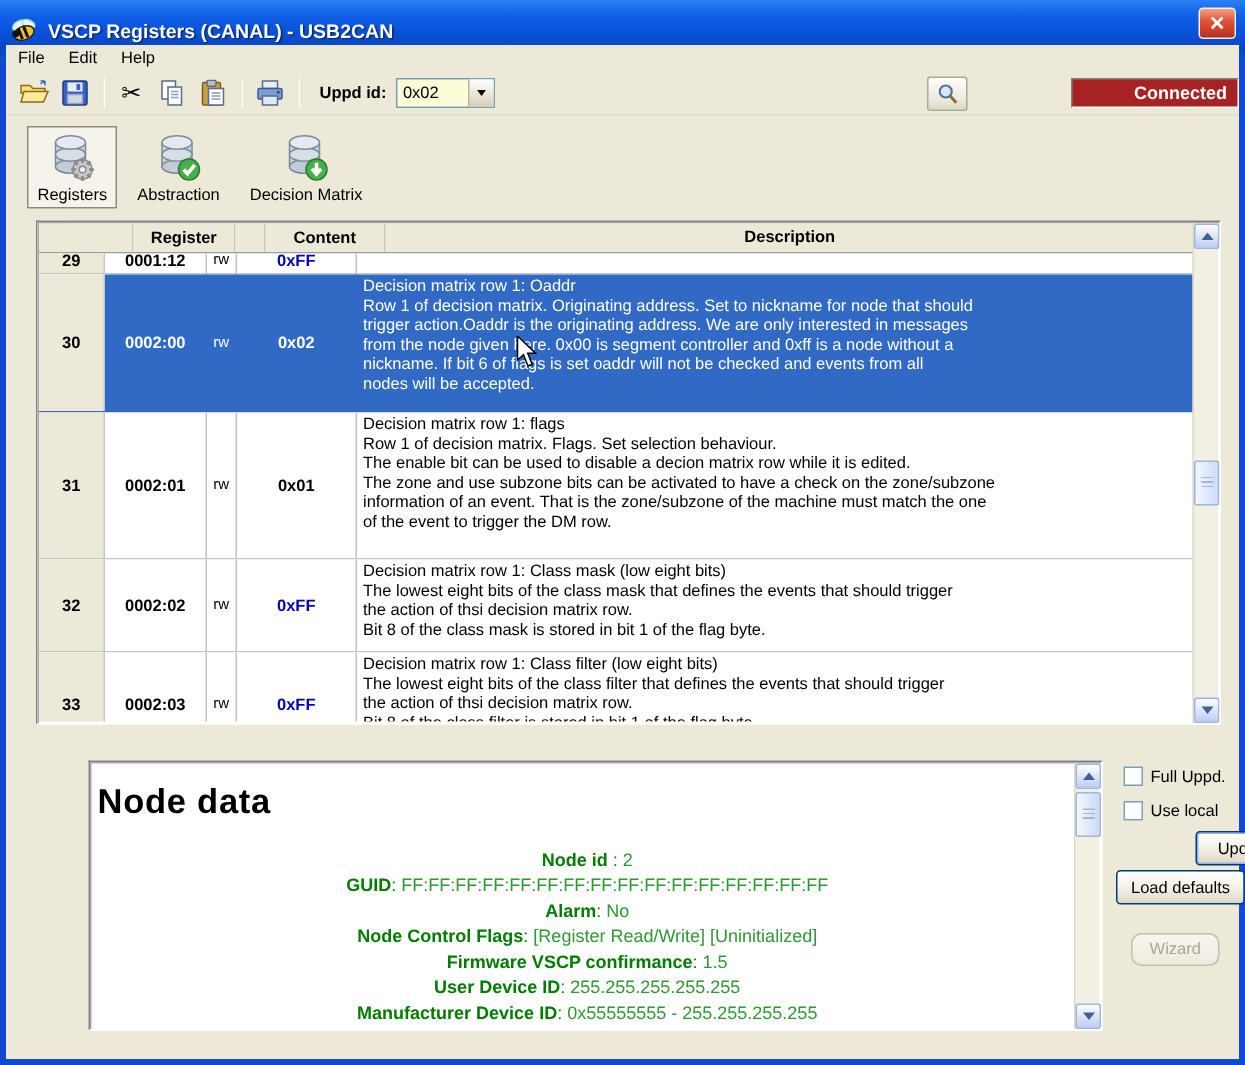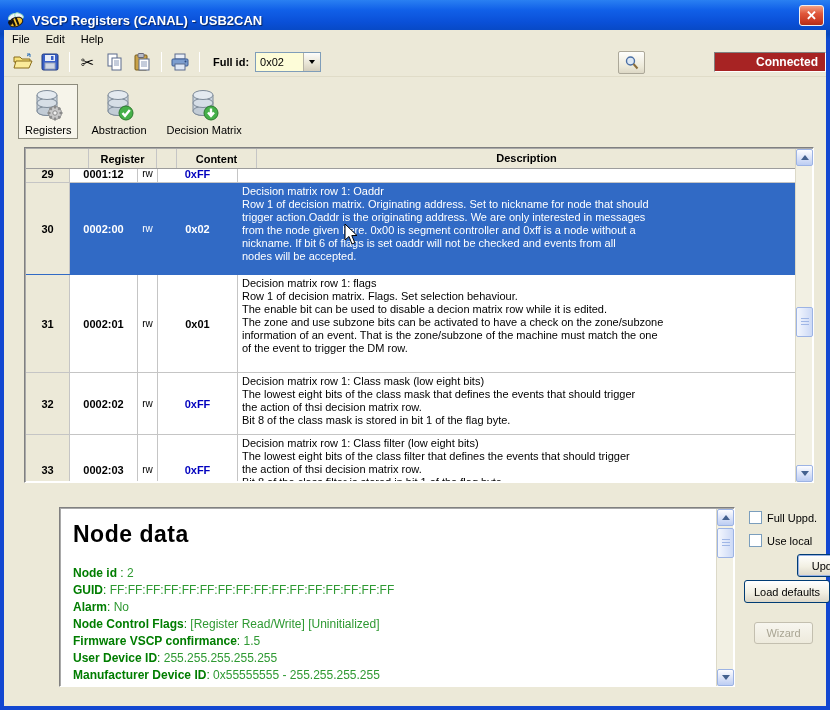--- a/index.html
+++ b/index.html
@@ -101,24 +101,24 @@
   .sthumb { position:absolute; left:0; width:17px; height:30px; border:1px solid #9cb3e4; border-radius:2px;
     background:linear-gradient(90deg,#f4f7fe,#ccd9f6); cursor:pointer; }
   .sthumb::after { content:""; display:block; width:8px; height:7px; margin:10px auto 0;
     background:repeating-linear-gradient(180deg,#9fb6e6 0 1px,transparent 1px 3px); }
 
   
   .nodepanel { position:absolute; left:55px; top:507px; width:676px; height:180px;
     background:#fff; border:1px solid #808080; border-right-color:#fff; border-bottom-color:#fff;
     box-shadow:inset 1px 1px 0 #a9a9a9; overflow:hidden; }
   .ndcontent { position:absolute; left:1px; top:1px; width:657px; height:178px; overflow:hidden;
-    padding:12px 0 0 12px; }
+    padding:12px 0 0 4px; }
   .ndheading { font-size:23px; font-weight:bold; color:#000; letter-spacing:0.5px; }
   .ndfields { margin-top:17px; }
-  .nd-line { line-height:17px; font-size:12px; color:#2e9932; white-space:nowrap; }
+  .nd-line { line-height:17px; font-size:12px; color:#2e9932; white-space:nowrap;text-align:center; }
   .nd-label { font-weight:bold; color:#007d00; }
   .nd-sep { white-space:pre; color:#007d00; }
   .nd-line a { color:#0000d0; }
 
   
   .cbrow { position:absolute; display:flex; align-items:center; }
   .cbbox { width:13px; height:13px; background:#fff; border:1px solid #7b9ebd; margin-right:5px; }
   .cbrow label { font-size:11px; }
   .xpbtn { position:absolute; height:23px; border:1px solid #003c74; border-radius:3px;
     background:linear-gradient(180deg,#ffffff,#f2f0e3 55%,#dcd7c8);
@@ -195,21 +195,21 @@
     <div class="tsep"></div>
     <div class="tbtn">
       <svg width="20" height="18" viewBox="0 0 20 18">
         <rect x="5" y="1" width="10" height="5" fill="#e8eef8" stroke="#5a6b8c"></rect>
         <rect x="2" y="6" width="16" height="7" rx="1" fill="#7d9ecf" stroke="#3a5a94"></rect>
         <rect x="5" y="11" width="10" height="6" fill="#dfe8f6" stroke="#5a6b8c"></rect>
         <circle cx="15.5" cy="8.5" r="1" fill="#2c4a80"></circle>
       </svg>
     </div>
     <div class="tsep"></div>
-    <span class="nodeid-lbl">Full id:</span>
+    <span class="nodeid-lbl">Uppd id:</span>
     <div class="combo">
       <span class="cval">0x02</span>
       <span class="cbtn">
         <span class="carr"></span>
       </span>
     </div>
     <div class="searchbtn">
       <svg width="16" height="16" viewBox="0 0 16 16">
         <circle cx="6.5" cy="6" r="4" fill="#dce8f4" stroke="#4a6fa5" stroke-width="1.4"></circle>
         <line x1="9.5" y1="9" x2="13.5" y2="13.5" stroke="#8a6d3a" stroke-width="2"></line>
@@ -376,15 +376,15 @@
   <div class="cbrow" style="left:745px; top:511px;">
     <span class="cbbox"></span>
     <label>Full Uppd.</label>
   </div>
   <div class="cbrow" style="left:745px; top:534px;">
     <span class="cbbox"></span>
     <label>Use local</label>
   </div>
   <div class="xpbtn default" style="left:745px; top:554px; width:65px;">Update</div>
   <div class="xpbtn" style="left:740px; top:580px; width:86px;">Load defaults</div>
-  <div class="xpbtn disabled" style="left:750px; top:622px; width:59px; height:22px;">Wizard</div>
+  <div class="xpbtn disabled" style="left:750px; top:622px; width:59px; height:22px;border-radius:7px;">Wizard</div>
 
 </div>
 
 </body></html>

